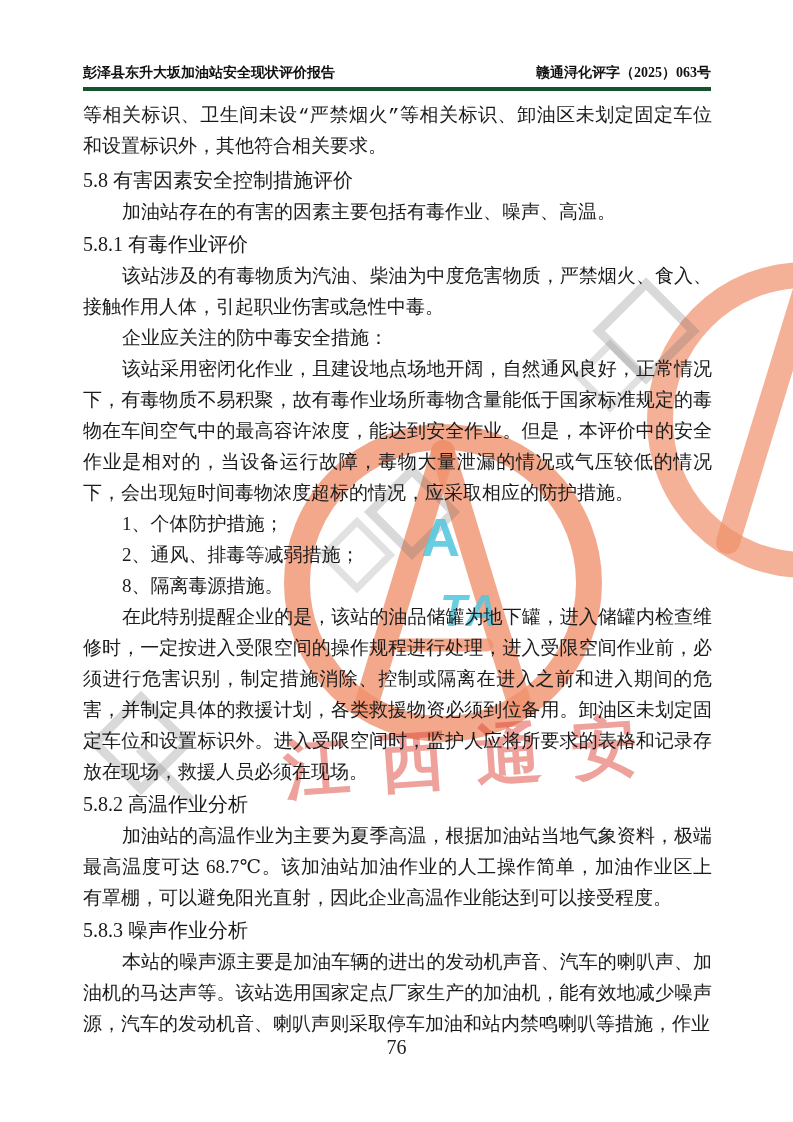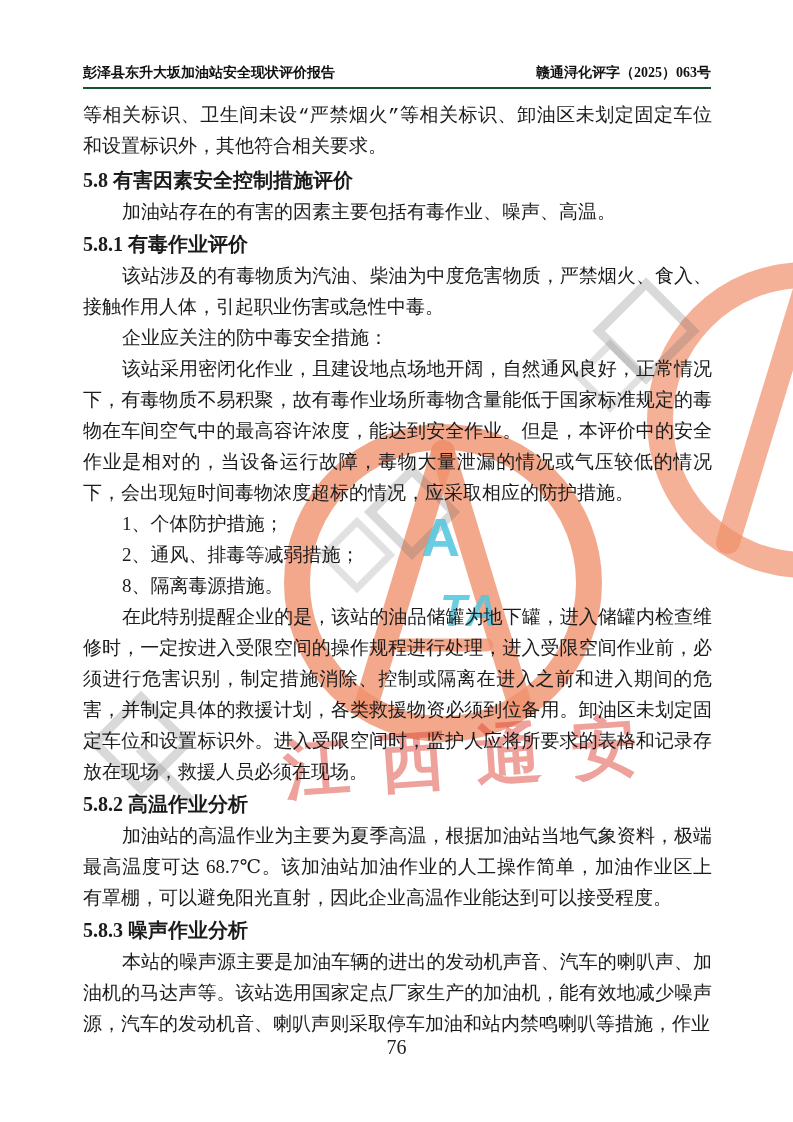--- a/index.html
+++ b/index.html
@@ -9,33 +9,33 @@
     background:#ffffff;
     overflow:hidden;
     font-family:"Liberation Serif","DejaVu Serif",serif;
     color:#1b1b1b;
   }
   
   .header{
     position:absolute;left:83px;top:64px;width:628px;
     display:flex;justify-content:space-between;align-items:flex-end;
     font-size:14px;font-weight:bold;color:#111;
-    padding-bottom:5px;border-bottom:2px solid #14532d;
+    padding-bottom:5px;border-bottom:4px solid #14532d;
     font-family:"Liberation Serif","DejaVu Serif",serif;
   }
   
   .doc-body{
     position:absolute;left:83px;top:101px;width:629px;
     font-size:19px;line-height:31px;z-index:2;
   }
   .doc-body .blk{margin:0;padding:0;}
   .doc-body .p{text-indent:2.05em;text-align:justify;}
   .doc-body .p0{text-indent:0;text-align:justify;font-family:Liberation Mono, monospace;}
   .doc-body .h2,.doc-body .h3{
-    font-weight:bold;font-size:20px;line-height:31px;margin:2px 0 0 0;
+    font-weight:normal;font-size:20px;line-height:31px;margin:2px 0 0 0;
   }
   
   .footer{
     position:absolute;left:0;top:1036px;width:100%;
     text-align:center;font-size:20px;color:#222;z-index:2;
   }
   
   .wm{position:absolute;inset:0;z-index:1;pointer-events:none;}
   .wm-red-text{
     position:absolute;left:284px;top:726px;

